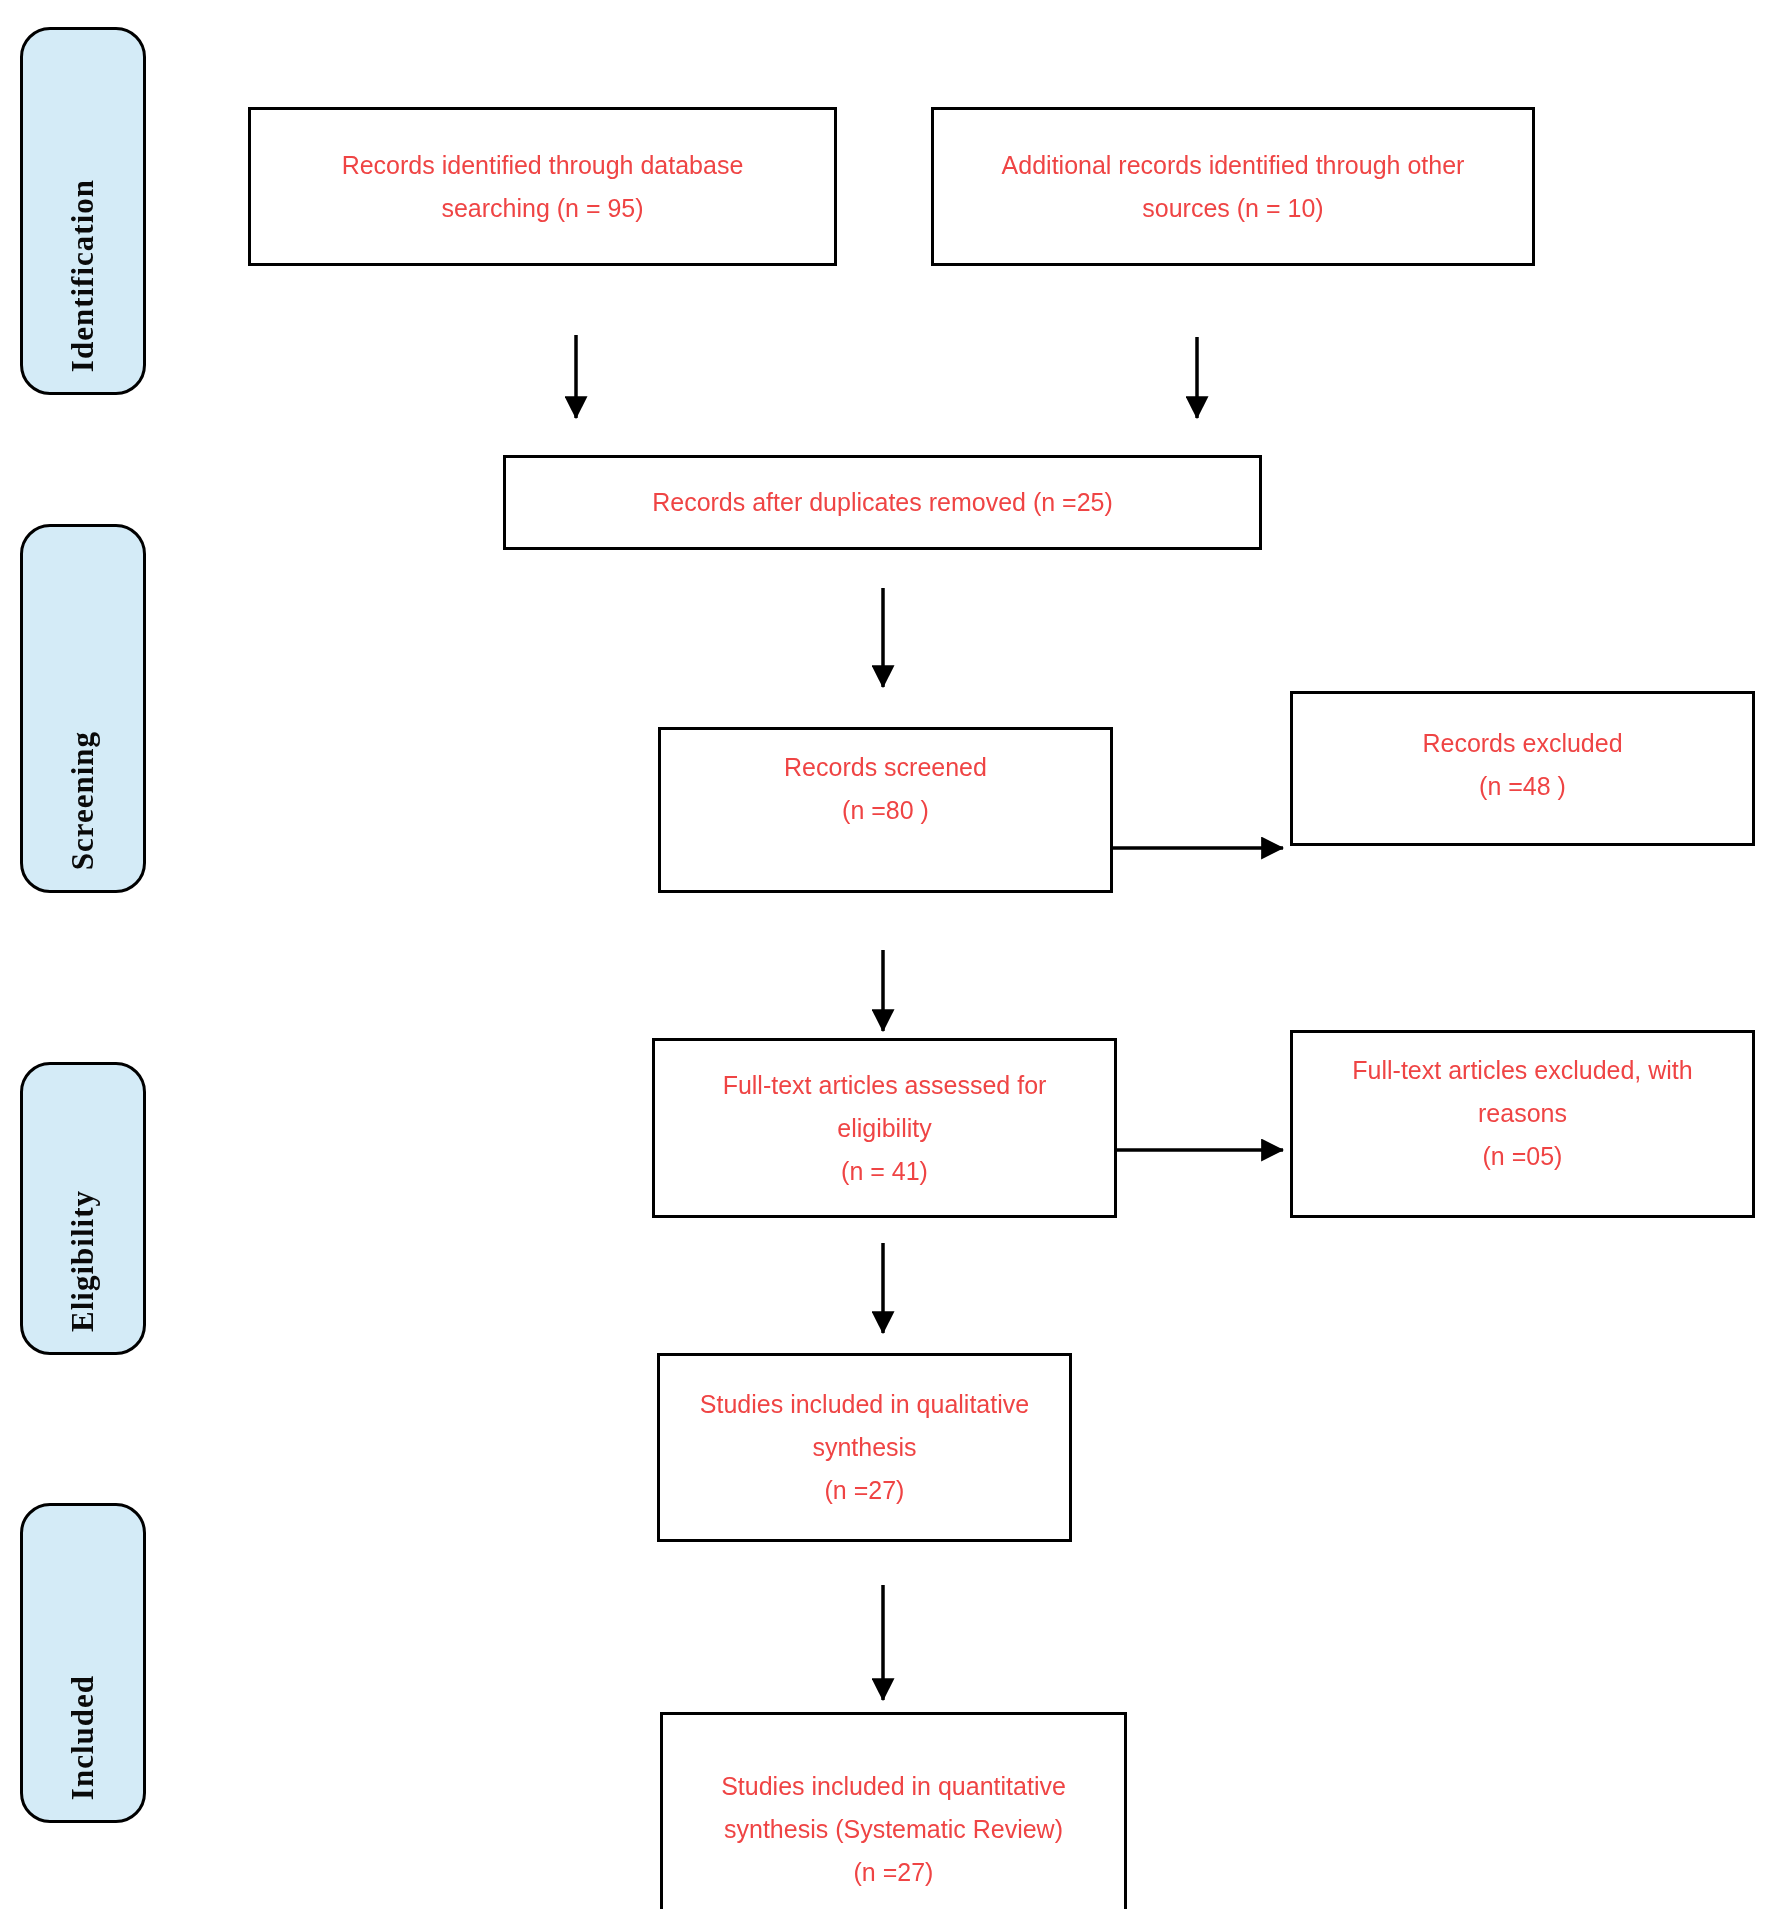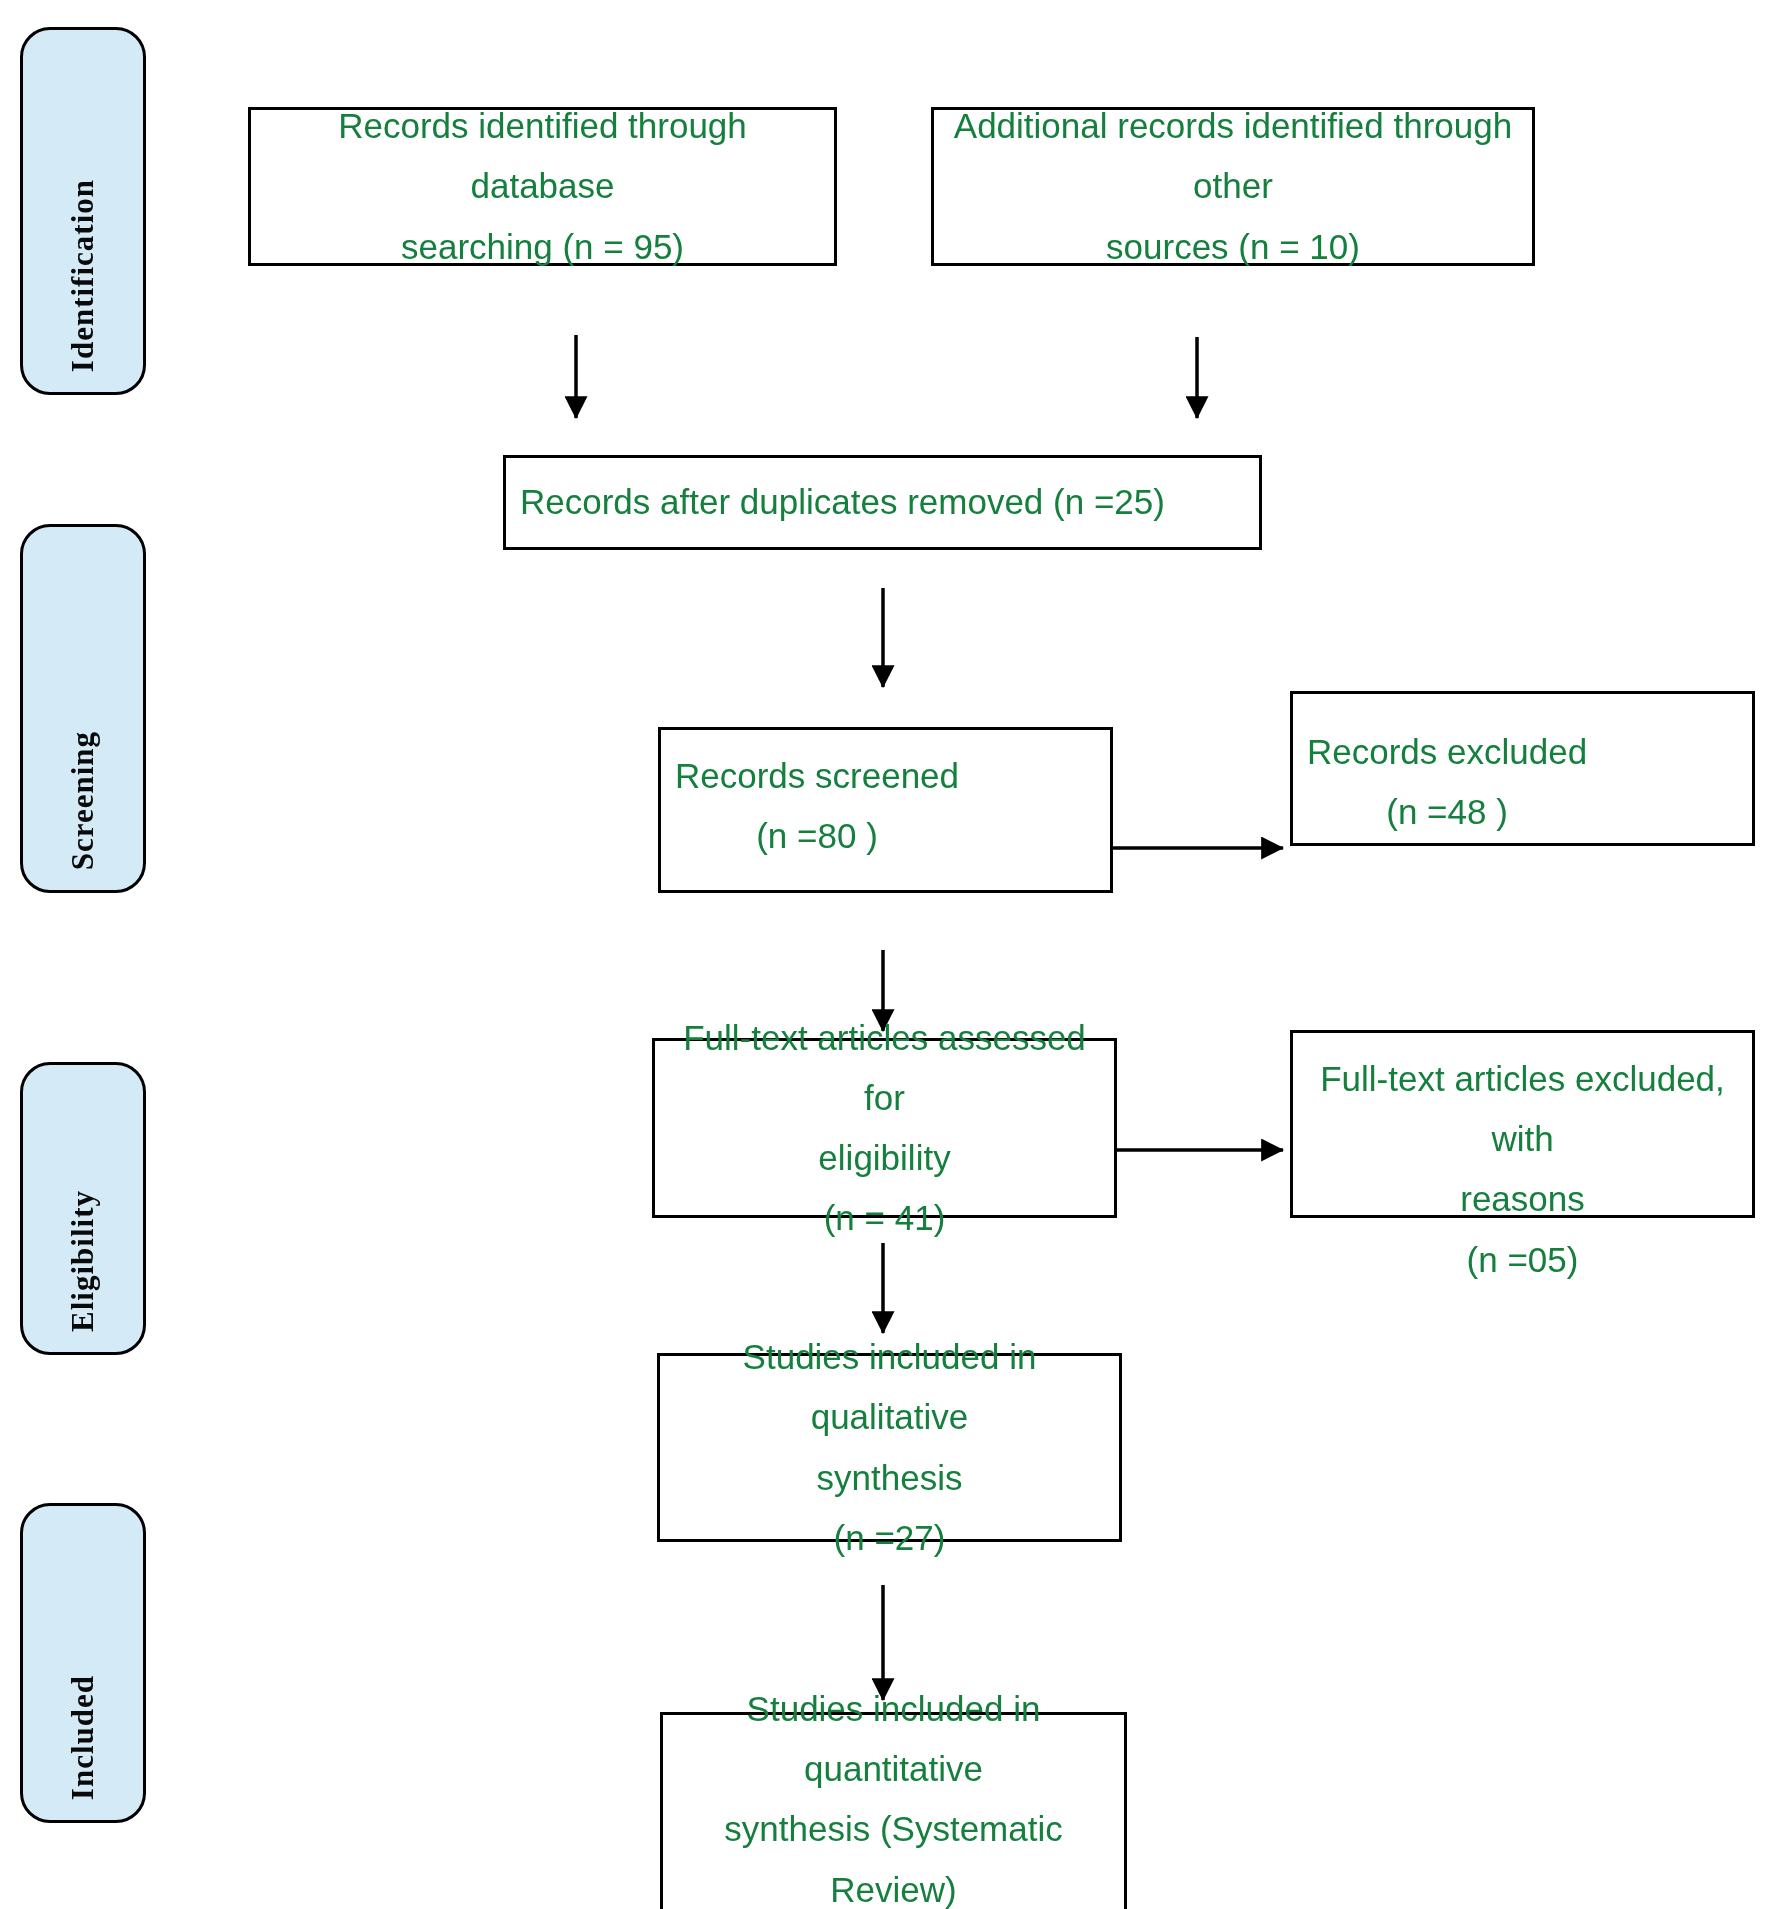--- a/index.html
+++ b/index.html
@@ -17,22 +17,22 @@
   }
   .stage-text{
     writing-mode:vertical-rl;transform:rotate(180deg);
     font-family:"Liberation Serif",serif;font-weight:700;font-size:31px;
     letter-spacing:1px;color:#0a0a0a;
   }
   
   .box{
     position:absolute;box-sizing:border-box;
     background:var(--box-fill,#fff);border:3px solid var(--box-border,#000);
-    display:flex;align-items:center;
-    text-align:center;font-size:35px;line-height:1.72;color:#15803d;
+    display:flex;align-items:center;justify-content:center;
+    text-align:center;font-size:25px;line-height:1.72;color:#ef4444;
   }
   .box .box-text{white-space:pre-line;padding:0 14px;}
   .arrows{position:absolute;left:0;top:0;width:1772px;height:1909px;pointer-events:none;}
   .arrows line{stroke:var(--arrow,#000);stroke-width:3.5;}
 </style>
 </head>
 <body>
 
 <div class="canvas">
 
@@ -94,21 +94,21 @@
 eligibility
 (n = 41)</span>
   </div>
 
   <div class="box" style="left:1290px;top:1030px;width:465px;height:188px;align-items:flex-start;padding-top:16px">
     <span class="box-text">Full-text articles excluded, with
 reasons
 (n =05)</span>
   </div>
 
-  <div class="box" style="left:657px;top:1353px;width:465px;height:189px">
+  <div class="box" style="left:657px;top:1353px;width:415px;height:189px">
     <span class="box-text">Studies included in qualitative
 synthesis
 (n =27)</span>
   </div>
 
   <div class="box" style="left:660px;top:1712px;width:467px;height:235px">
     <span class="box-text">Studies included in quantitative
 synthesis (Systematic Review)
 (n =27)</span>
   </div>

